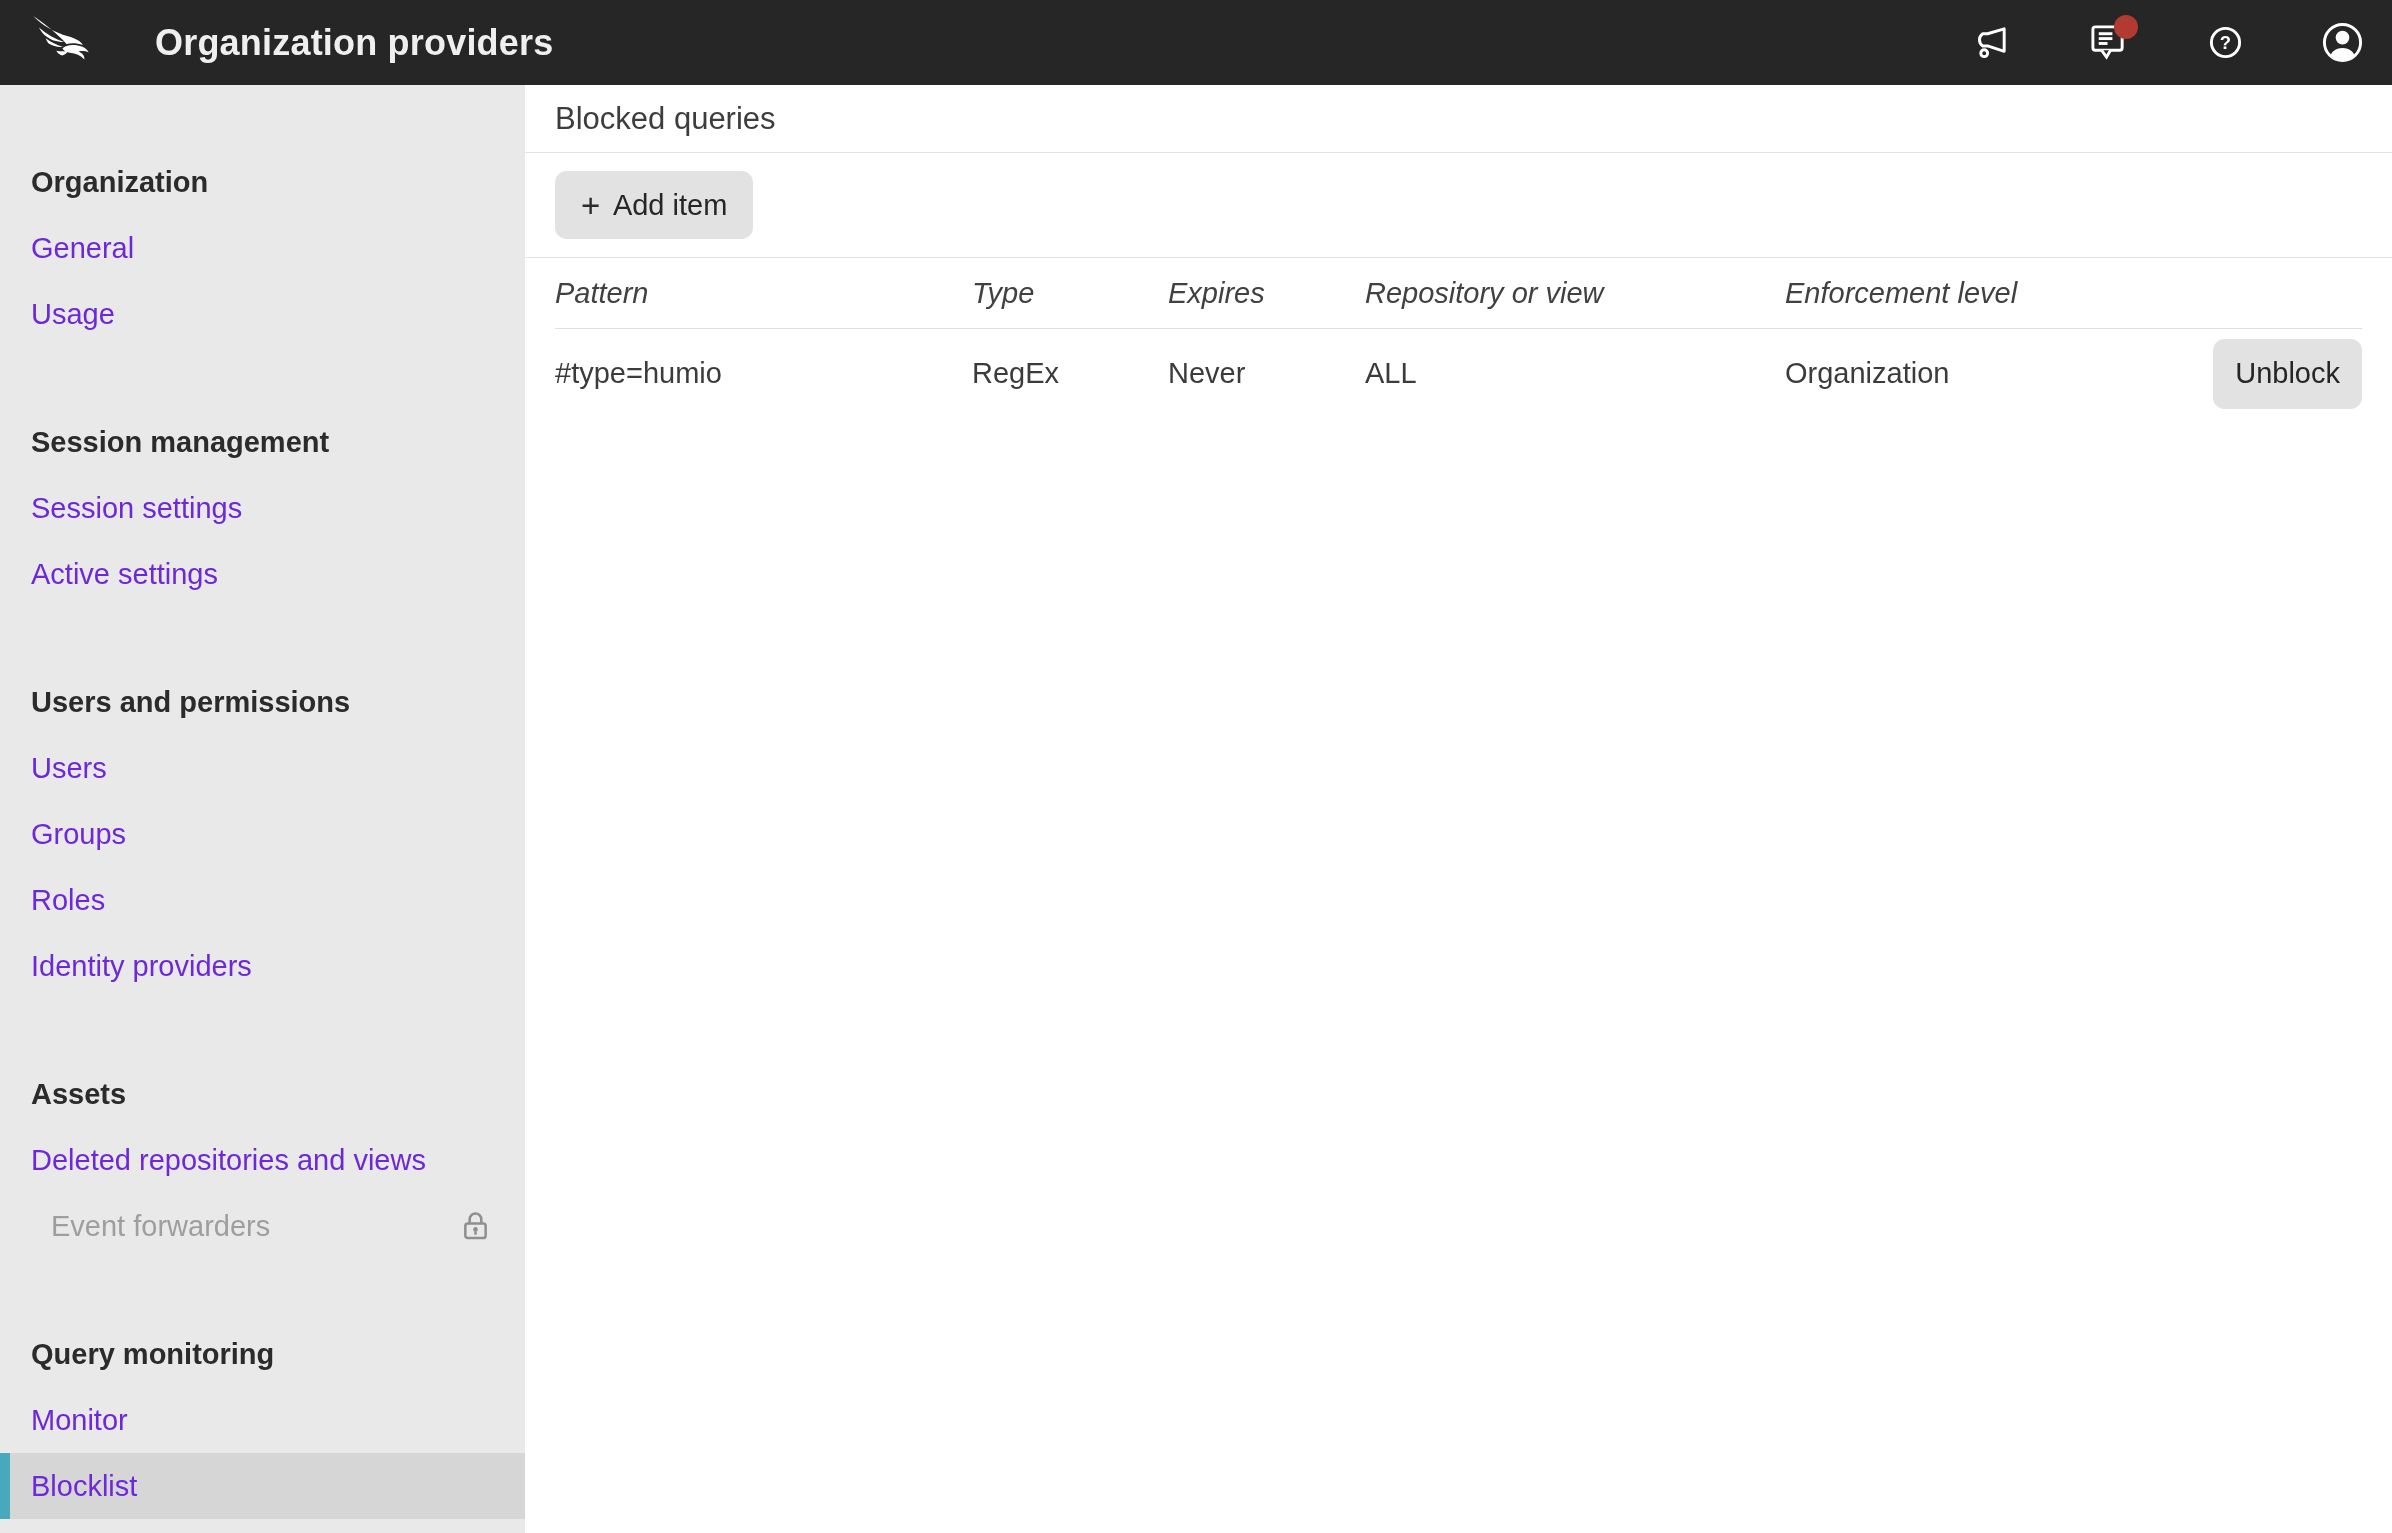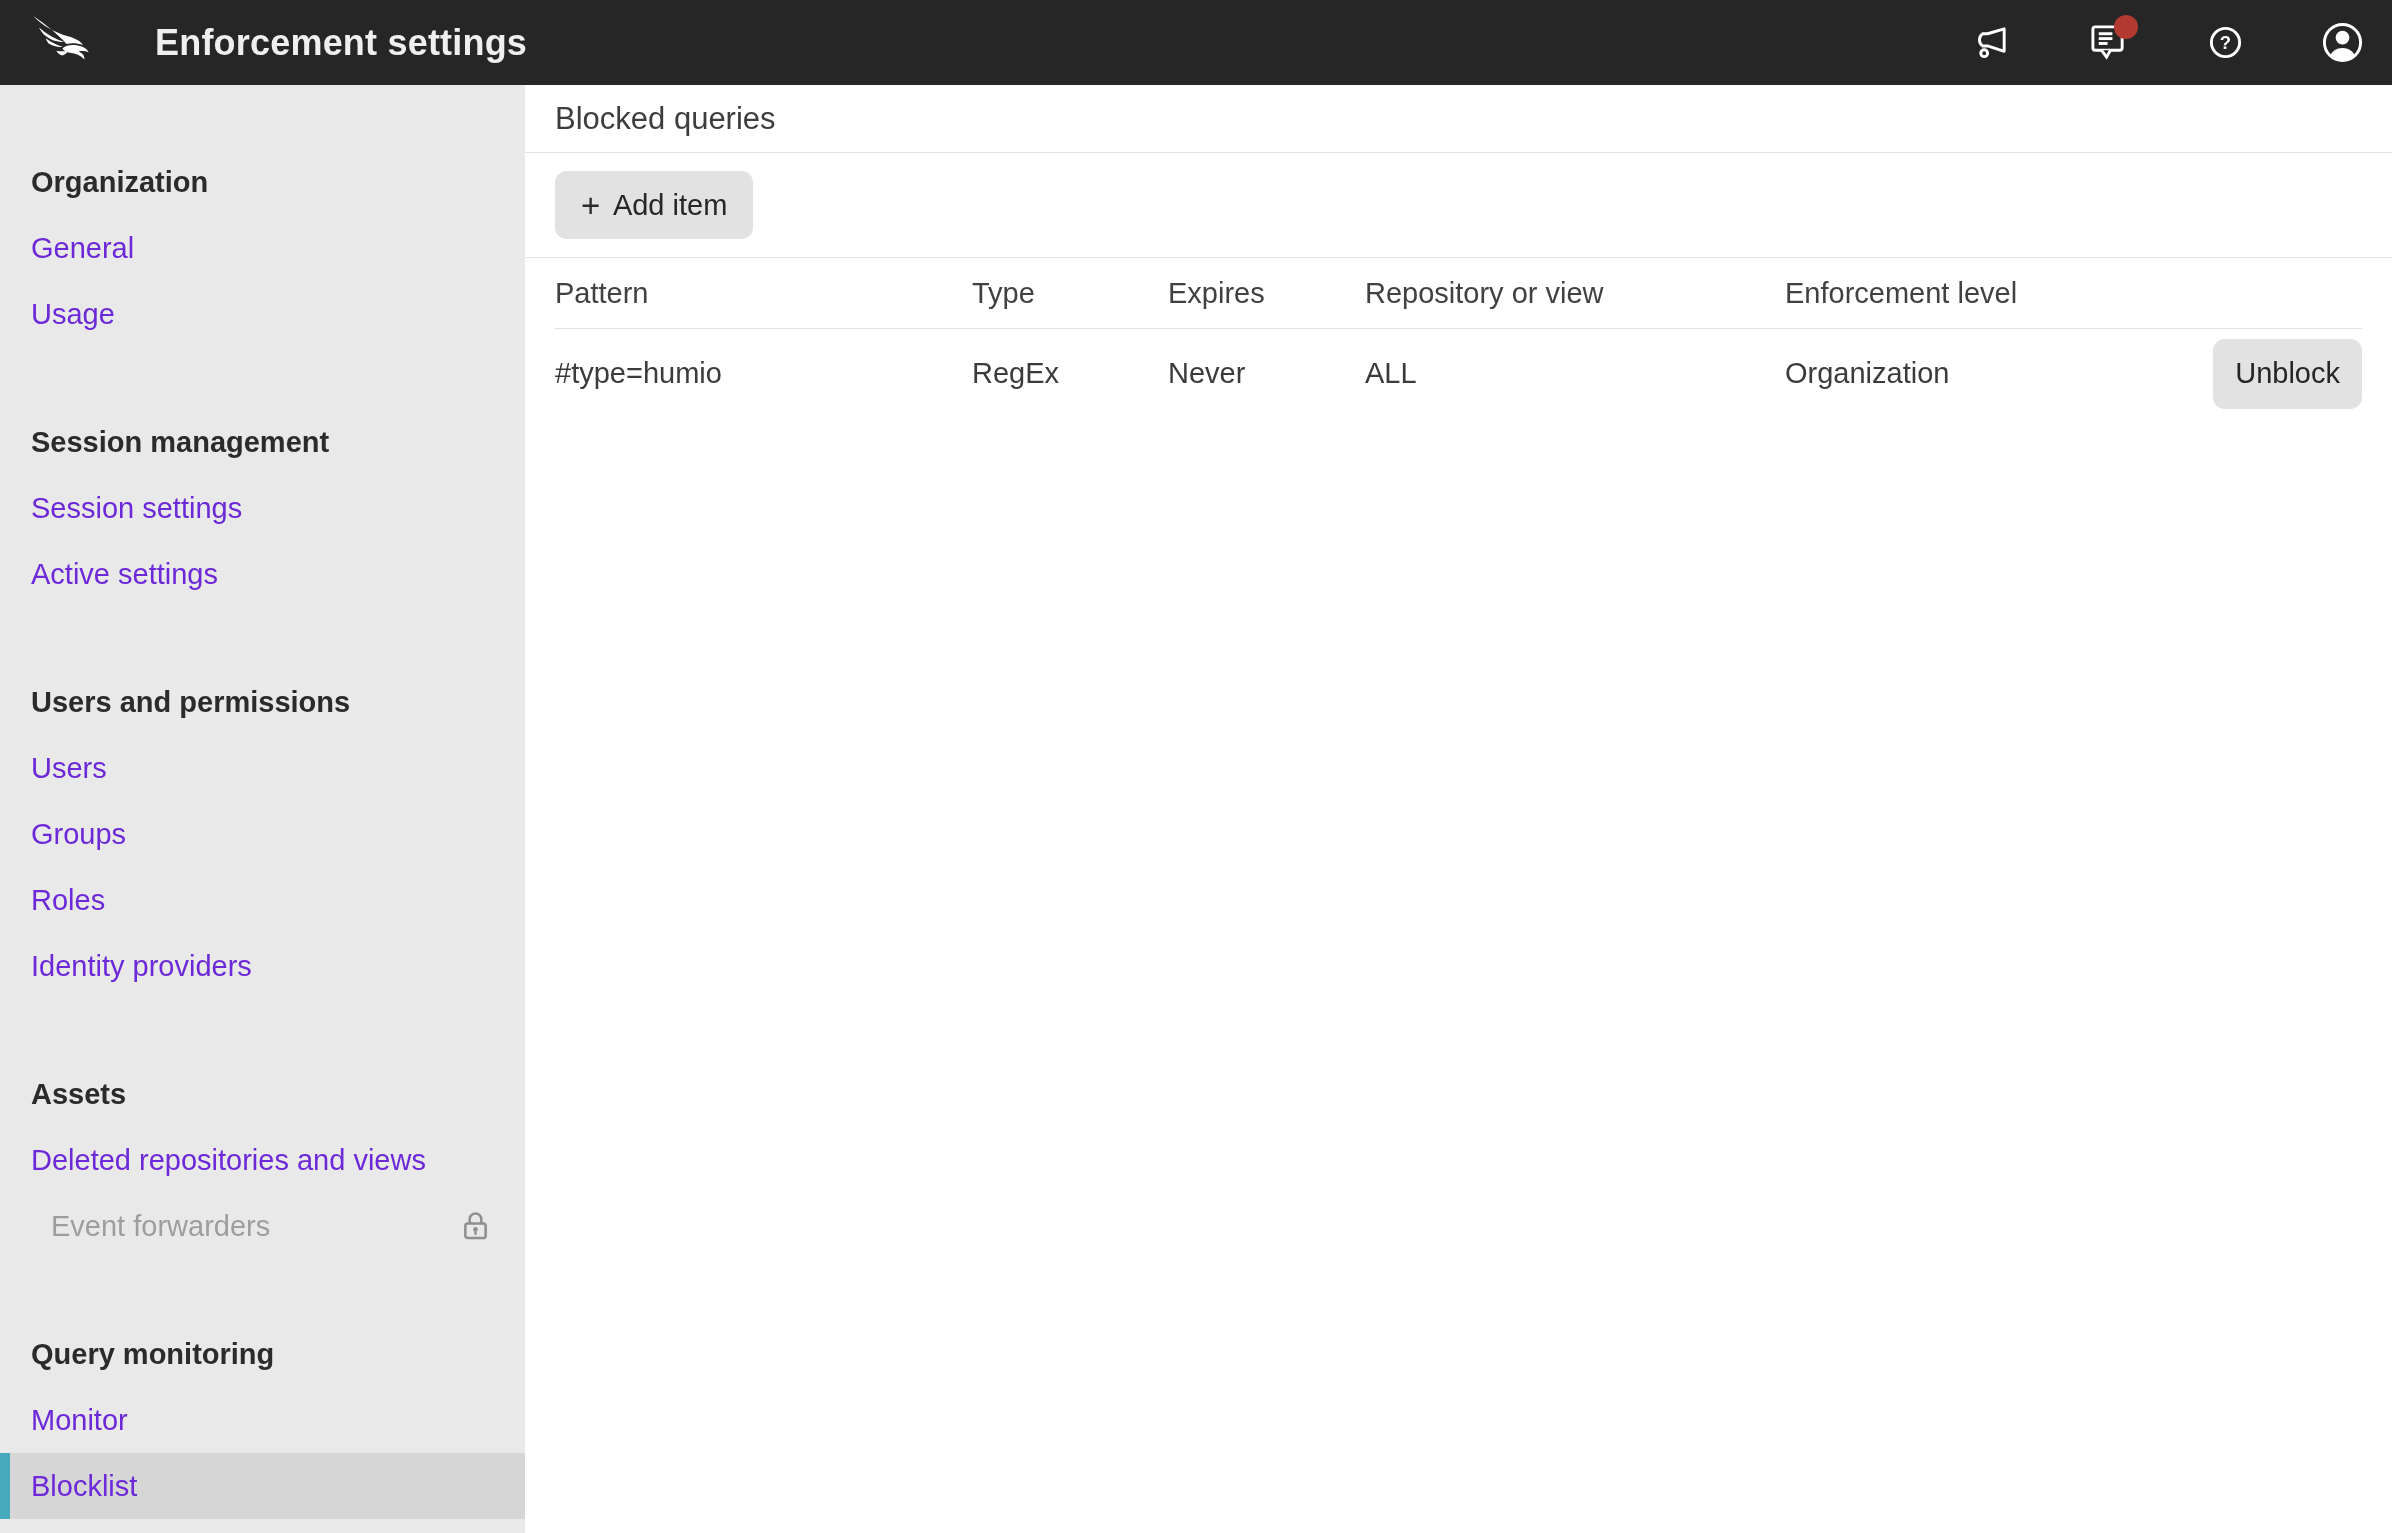--- a/index.html
+++ b/index.html
@@ -63,21 +63,21 @@
     display:inline-flex;align-items:center;justify-content:center;
     background:#e2e2e2;border:none;border-radius:11.6px;
     font-family:inherit;font-size:29px;color:#262626;cursor:pointer;
   }
   .add-btn{height:68px;padding:0 26px;}
   .add-btn .plus{font-size:33px;font-weight:400;margin-right:12.6px;line-height:1;color:#2b2b2b;}
   .unblock-btn{height:70px;padding:0 22px;}
 
   .tbl{box-sizing:border-box;padding:0 31px 0 30px;}
   .tbl-grid{display:grid;grid-template-columns:417px 196px 197px 420px 1fr;align-items:center;}
-  .tbl-head{height:70px;border-bottom:1.9px solid #e0e0e0;}
+  .tbl-head{height:70px;border-bottom:1.9px solid #e0e0e0;font-style:italic;}
   .tbl-head .cell{font-size:29px;color:#414141;}
   .tbl-row{min-height:89px;}
   .tbl-row .cell{font-size:29px;color:#3b3b3b;}
   .cell-actions{display:flex;align-items:center;justify-content:space-between;}
 </style>
 </head>
 <body>
 
 <div class="app">
 
@@ -85,21 +85,21 @@
     <svg class="logo" viewBox="0 0 76 60" xmlns="http://www.w3.org/2000/svg">
       <g fill="#ffffff">
         <path d="M4 2c10 10 22 17 36 21 8 2.3 13 5 15.5 9-6-2-12-2.3-17-1C30 21 16 10 4 2z"></path>
         <path d="M10 14c8 7 17 12 26 15-7 .2-14-2-20-7-2.5-2.3-4.5-5-6-8z"></path>
         <path d="M17 25c6 4.4 12 7.4 18 9-5 .6-10-.4-15-3.4-1.2-1.6-2.2-3.4-3-5.6z"></path>
         <path d="M38.5 33c5.5-1.4 11-1 16.5 1 3 1.2 5 3 6.5 5.5-3.4-1.4-7-1.6-10.5-.8 4.2 1.6 6.3 4.4 6 8.3-3.8-4.2-8.8-6.6-15-7-3.4-.2-6-1.6-7.6-4 .1-1 1.5-2.2 4.1-3z"></path>
         <path d="M28 38c4 .8 8 .8 12 0-1 2.6-3 4.2-6 5-2.6-.8-4.6-2.4-6-5z"></path>
       </g>
     </svg>
 
-    <div class="topbar-title">Enforcement settings</div>
+    <div class="topbar-title">Organization providers</div>
 
     <div class="topbar-icons">
 
       <div class="icon-btn">
         <svg width="39" height="39" viewBox="0 0 40 40" fill="none" stroke="#ffffff" stroke-width="3" stroke-linejoin="round" stroke-linecap="round">
           <path d="M33 6v23l-17-5.5h-5a7.5 7.5 0 0 1 0-12.5h5z"></path>
           <circle cx="12.5" cy="31" r="3.5"></circle>
         </svg>
       </div>
 

